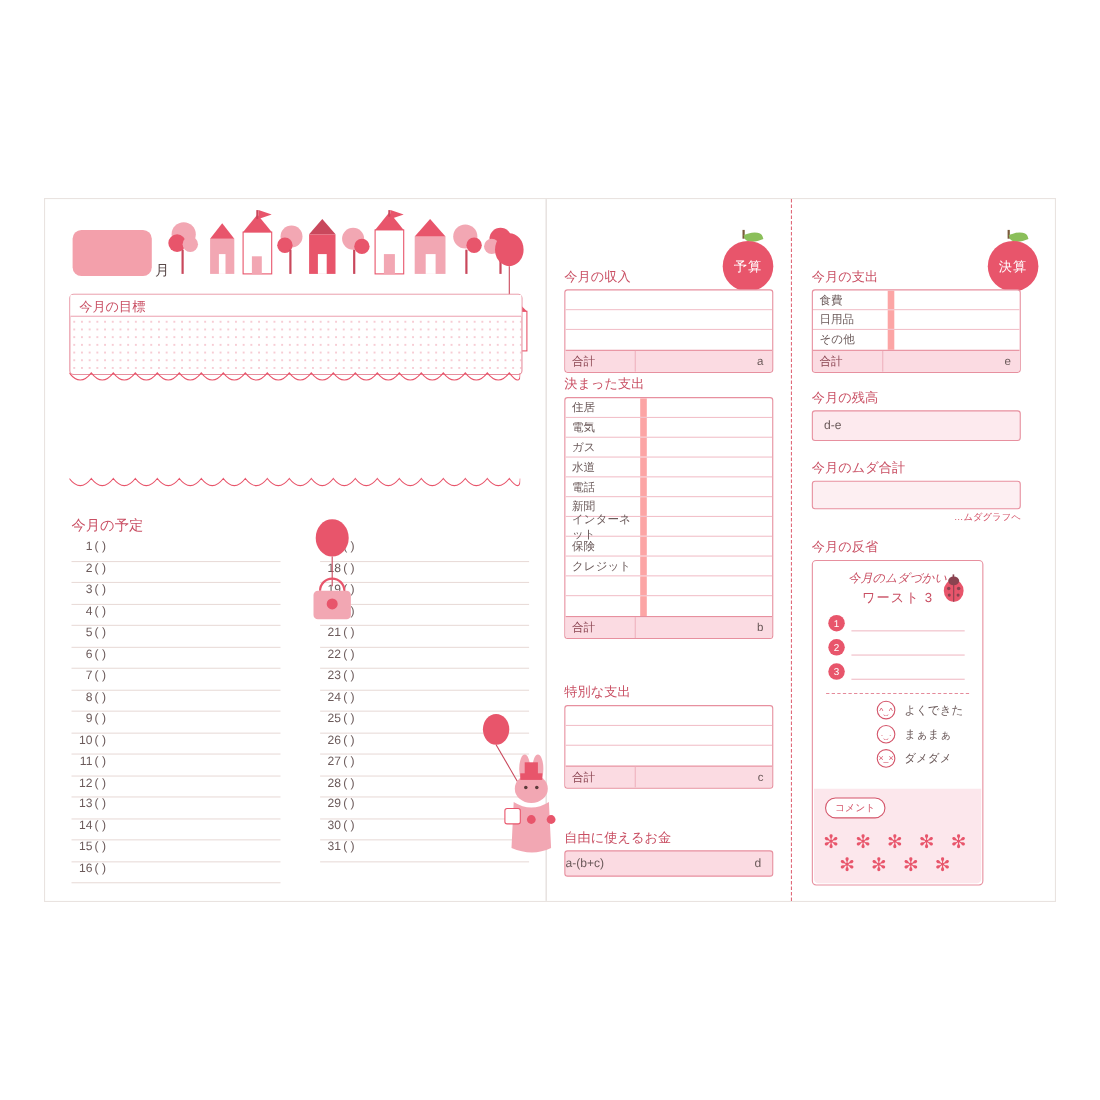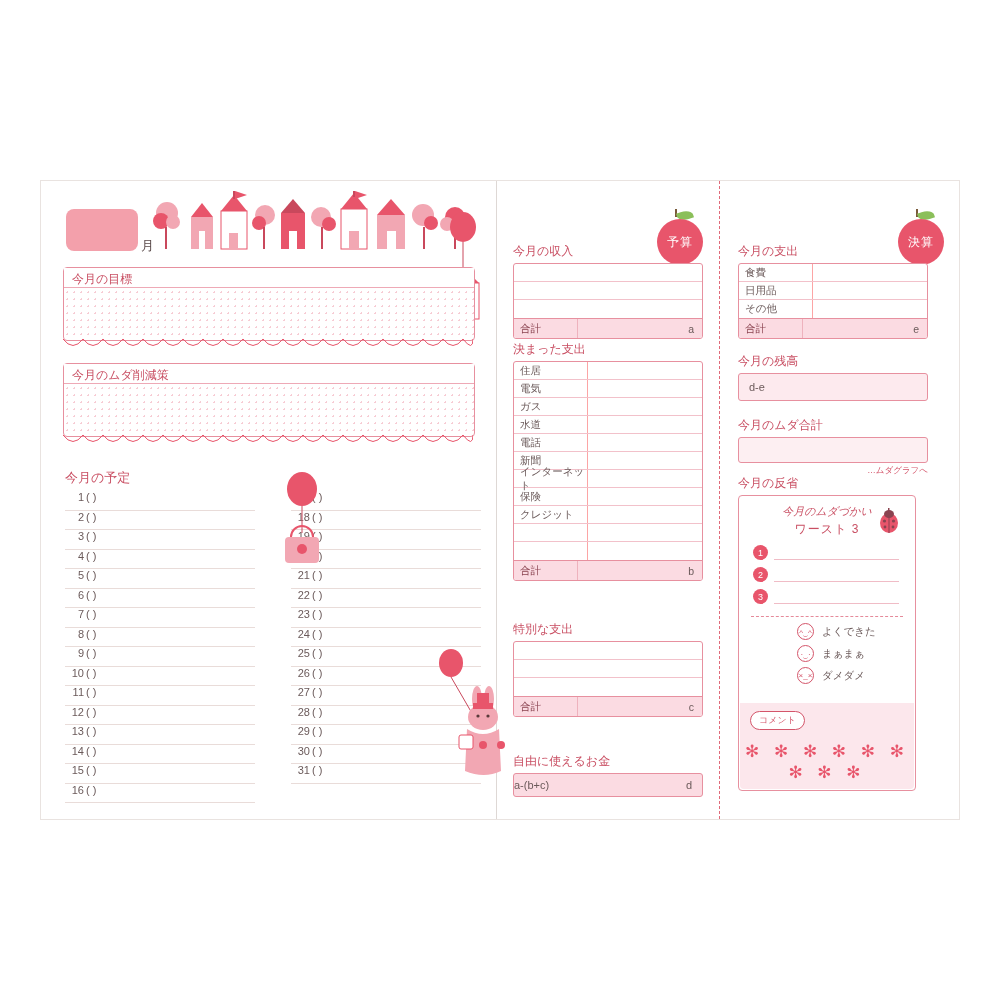--- a/index.html
+++ b/index.html
@@ -154,21 +154,21 @@
     height: 18px;
     align-items: center;
     font-size: 10.5px;
     color: #6b5a5a;
     box-sizing: border-box;
   }
   .itemRow:last-child { border-bottom: none; }
   .itemRow .name {
     width: 74px;
     padding-left: 6px;
-    border-right: 1px solid #fca5a5;
+    border-right: 6px solid #fca5a5;
     box-sizing: border-box;
     height: 100%;
     display: flex; align-items: center;
   }
   .itemRow .val { flex: 1; }
   .blankRow {
     height: 18px;
     border-bottom: 1px solid #f2c1ca;
     box-sizing: border-box;
   }
@@ -334,23 +334,20 @@
         <rect x="26" y="100" width="9" height="8" fill="#f2a7b3"></rect>
       </svg>
 
       <div class="goalbox">
         <div class="cap">今月の目標</div>
       </div>
       <svg class="scallop" style="top:156px" viewBox="0 0 410 16" preserveAspectRatio="none">
         <path d="M0,2 q10,13 20,0 q10,13 20,0 q10,13 20,0 q10,13 20,0 q10,13 20,0 q10,13 20,0 q10,13 20,0 q10,13 20,0 q10,13 20,0 q10,13 20,0 q10,13 20,0 q10,13 20,0 q10,13 20,0 q10,13 20,0 q10,13 20,0 q10,13 20,0 q10,13 20,0 q10,13 20,0 q10,13 20,0 q10,13 20,0 q10,13 10,0" fill="none" stroke="#e8556b" stroke-width="1"></path>
       </svg>
 
-      <div class="savebox">
-        <div class="cap">今月のムダ削減策</div>
-      </div>
       <svg class="scallop" style="top:252px" viewBox="0 0 410 16" preserveAspectRatio="none">
         <path d="M0,2 q10,13 20,0 q10,13 20,0 q10,13 20,0 q10,13 20,0 q10,13 20,0 q10,13 20,0 q10,13 20,0 q10,13 20,0 q10,13 20,0 q10,13 20,0 q10,13 20,0 q10,13 20,0 q10,13 20,0 q10,13 20,0 q10,13 20,0 q10,13 20,0 q10,13 20,0 q10,13 20,0 q10,13 20,0 q10,13 20,0 q10,13 10,0" fill="none" stroke="#e8556b" stroke-width="1"></path>
       </svg>
 
       <div class="plansTitle">今月の予定</div>
 
       <div class="planCol c1" id="planCol1">
           <div class="planRow"><span class="num">1</span><span class="par">( )</span></div>
           <div class="planRow"><span class="num">2</span><span class="par">( )</span></div>
           <div class="planRow"><span class="num">3</span><span class="par">( )</span></div>
@@ -548,21 +545,21 @@
           <span style="padding-left:10px; font-size:11px; color:#6b5a5a;">d-e</span>
         </div>
       </div>
 
       <div class="tbl" style="left:18px; top:236px; width:190px;">
         <div class="hdr">今月のムダ合計</div>
         <div class="box" style="height:26px; background:#fdeff2;"></div>
         <div class="smallNote" style="margin-top:2px;">…ムダグラフへ</div>
       </div>
 
-      <div class="tbl" style="left:18px; top:294px; width:178px;">
+      <div class="tbl" style="left:18px; top:308px; width:156px;">
         <div class="hdr">今月の反省</div>
         <div class="reflectBox" style="height:296px; position:relative; overflow:hidden;">
 
           <div class="worstTitle">今月のムダづかい</div>
           <div class="worstTitle2">ワースト 3</div>
 
           <svg class="ladybug" style="right:14px; top:12px;" viewBox="0 0 22 26">
             <rect x="9" y="0" width="1.5" height="5" fill="#8a4350"></rect>
             <ellipse cx="10" cy="15" rx="9" ry="10" fill="#e8556b"></ellipse>
             <ellipse cx="10" cy="6" rx="5" ry="4" fill="#8a4350"></ellipse>

